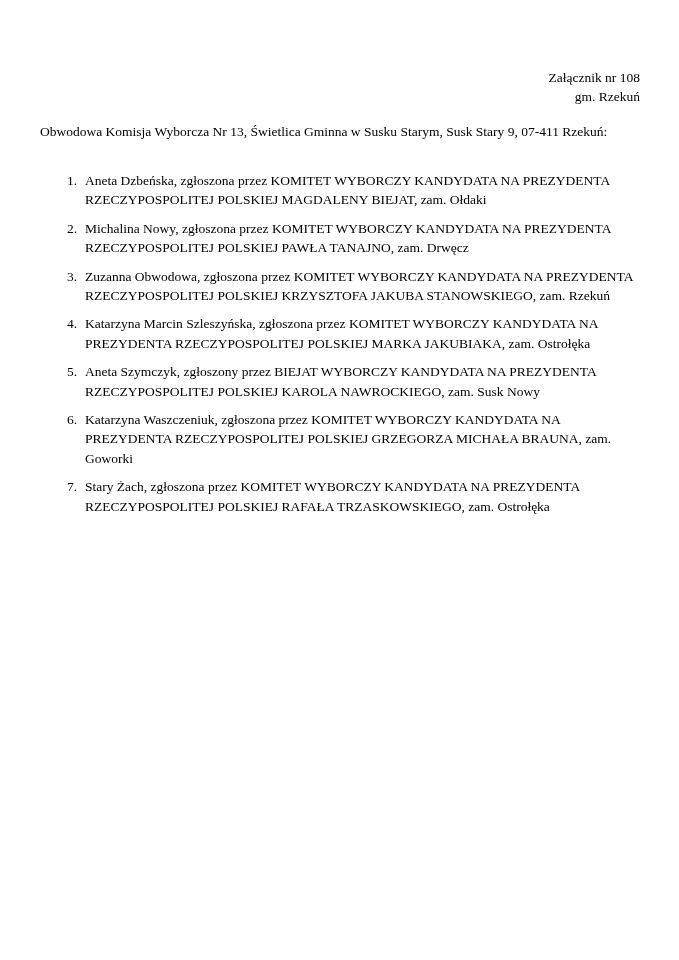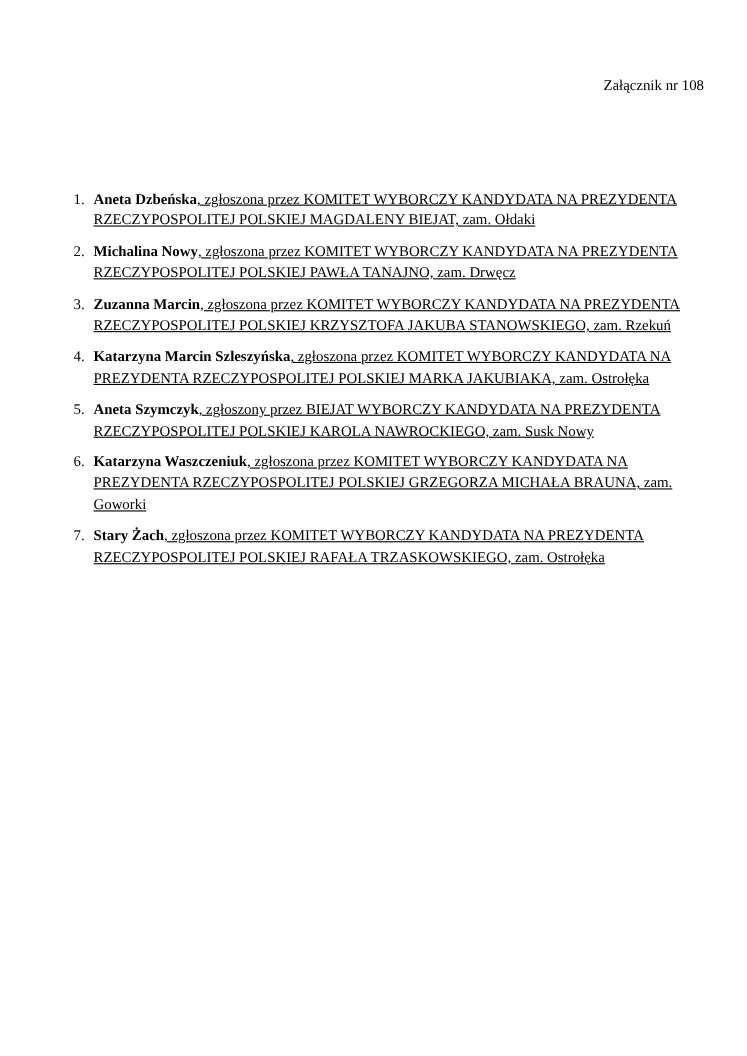--- a/index.html
+++ b/index.html
@@ -69,49 +69,50 @@
   }
   .member-num {
     position: absolute;
     left: 15px;
     top: 0;
     width: 22px;
     text-align: right;
     font-size: 13.5px;
   }
   .member-name {
-    font-weight: bold;
+    font-weight: normal;
   }
   .member-rest {
     font-weight: normal;
-    text-decoration: underline;
   }
 </style>
 </head>
 <body>
 
 <div class="page">
 
   <div class="header-block">
     <span class="header-line">Załącznik nr 108</span>
+    <span class="header-line">gm. Rzekuń</span>
   </div>
 
+  <div class="intro">Obwodowa Komisja Wyborcza Nr 13, Świetlica Gminna w Susku Starym, Susk Stary 9, 07-411 Rzekuń:</div>
 
   <ol class="member-list">
     <li class="member-item">
       <span class="member-num">1.</span>
       <span class="member-name">Aneta Dzbeńska</span><span class="member-rest">, zgłoszona przez KOMITET WYBORCZY KANDYDATA NA PREZYDENTA RZECZYPOSPOLITEJ POLSKIEJ MAGDALENY BIEJAT, zam. Ołdaki</span>
     </li>
     <li class="member-item">
       <span class="member-num">2.</span>
       <span class="member-name">Michalina Nowy</span><span class="member-rest">, zgłoszona przez KOMITET WYBORCZY KANDYDATA NA PREZYDENTA RZECZYPOSPOLITEJ POLSKIEJ PAWŁA TANAJNO, zam. Drwęcz</span>
     </li>
     <li class="member-item">
       <span class="member-num">3.</span>
-      <span class="member-name">Zuzanna Marcin</span><span class="member-rest">, zgłoszona przez KOMITET WYBORCZY KANDYDATA NA PREZYDENTA RZECZYPOSPOLITEJ POLSKIEJ KRZYSZTOFA JAKUBA STANOWSKIEGO, zam. Rzekuń</span>
+      <span class="member-name">Zuzanna Obwodowa</span><span class="member-rest">, zgłoszona przez KOMITET WYBORCZY KANDYDATA NA PREZYDENTA RZECZYPOSPOLITEJ POLSKIEJ KRZYSZTOFA JAKUBA STANOWSKIEGO, zam. Rzekuń</span>
     </li>
     <li class="member-item">
       <span class="member-num">4.</span>
       <span class="member-name">Katarzyna Marcin Szleszyńska</span><span class="member-rest">, zgłoszona przez KOMITET WYBORCZY KANDYDATA NA PREZYDENTA RZECZYPOSPOLITEJ POLSKIEJ MARKA JAKUBIAKA, zam. Ostrołęka</span>
     </li>
     <li class="member-item">
       <span class="member-num">5.</span>
       <span class="member-name">Aneta Szymczyk</span><span class="member-rest">, zgłoszony przez BIEJAT WYBORCZY KANDYDATA NA PREZYDENTA RZECZYPOSPOLITEJ POLSKIEJ KAROLA NAWROCKIEGO, zam. Susk Nowy</span>
     </li>
     <li class="member-item">

